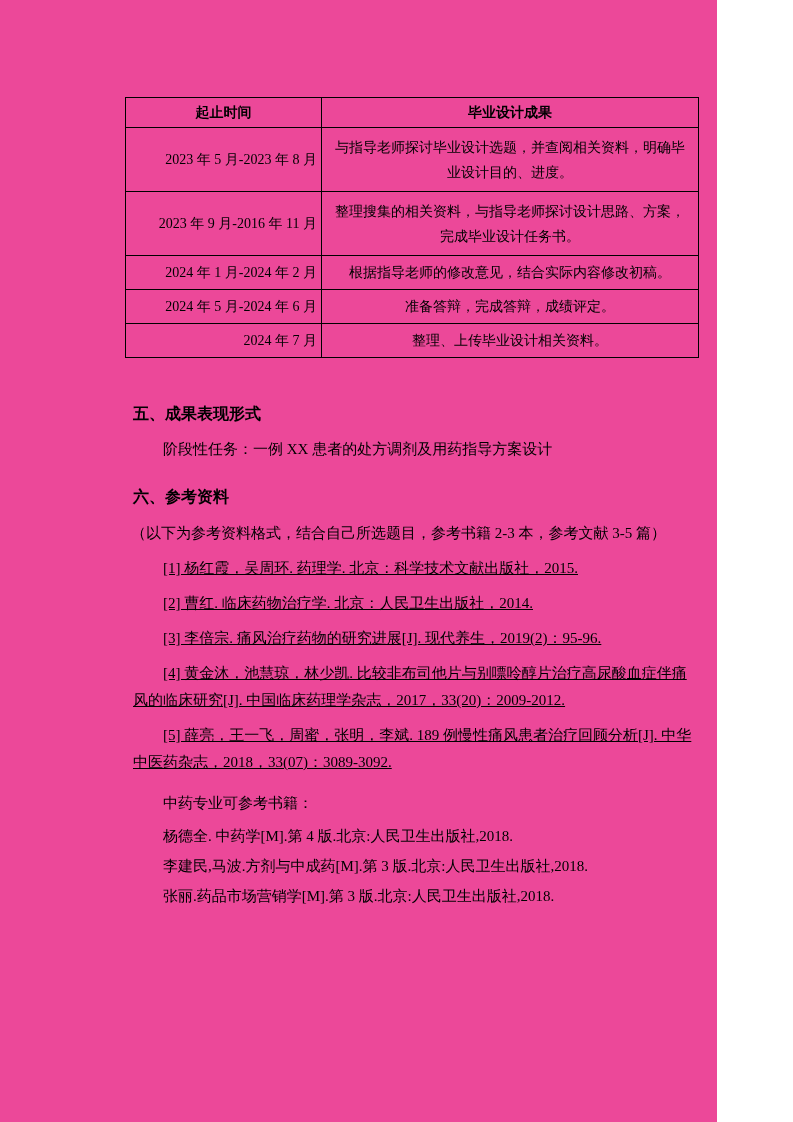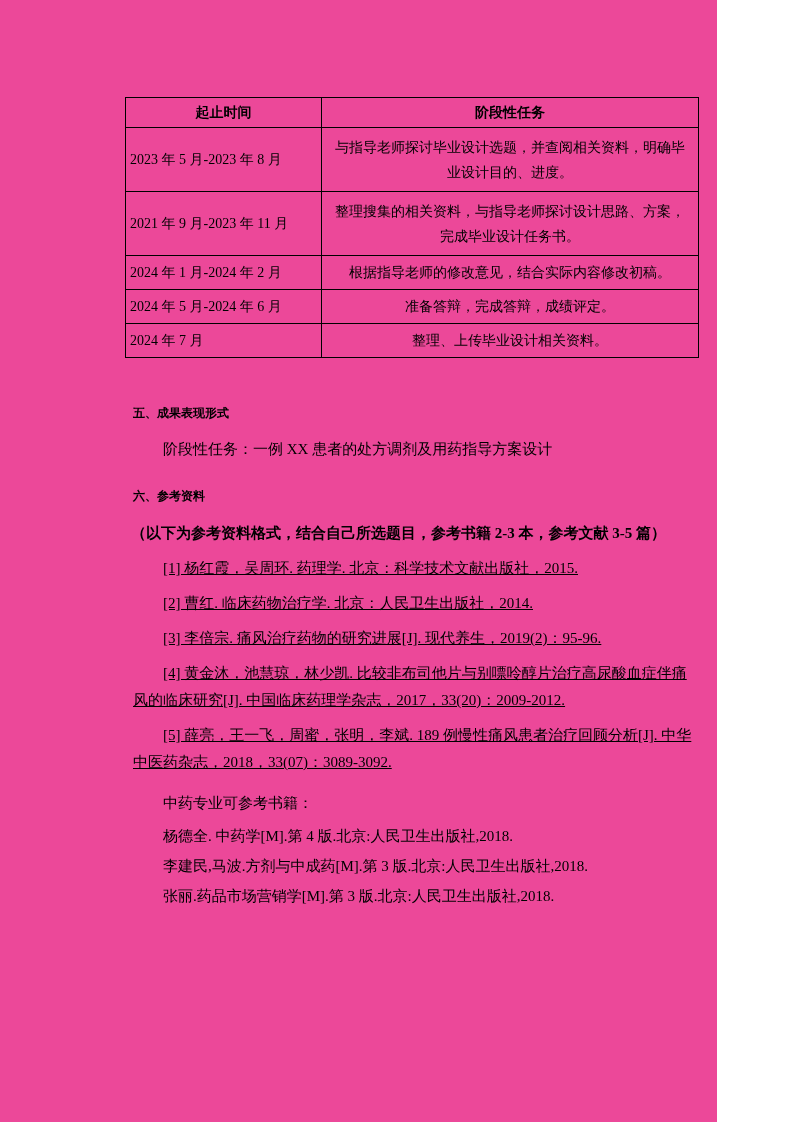--- a/index.html
+++ b/index.html
@@ -36,44 +36,44 @@
     font-size: 14px;
     padding: 4px 10px;
     vertical-align: middle;
   }
   .col-time { width: 196px; }
   .schedule th {
     font-weight: bold;
     text-align: center;
     height: 30px;
   }
-  td.time { text-align: left; padding: 4px 4px; }
+  td.time { text-align: right; padding: 4px 4px; }
   td.task { text-align: center; line-height: 25px; }
   tr.h64 td { height: 64px; }
   tr.h60 td { height: 60px; }
   tr.h32 td { height: 31px; }
 
   
   .sections { font-size: 15px; }
   .sec-title {
-    font-size: 12px;
+    font-size: 16px;
     font-weight: bold;
     margin: 0 0 0 8px;
     line-height: 27px;
   }
   .sec5-title { margin-top: 42px; }
   .sec6-title { margin-top: 20px; }
   .indent-par {
     margin: 9px 0 9px 8px;
     text-indent: 2em;
     line-height: 27px;
   }
   .note-par {
     margin: 10px 0 4px 6px;
-    font-weight: bold;
+    font-weight: normal;
     line-height: 27px;
   }
   .ref {
     margin: 4px 0 4px 8px;
     text-indent: 2em;
     line-height: 27px;
     text-decoration: underline;
   }
   .ref-gap { margin-top: 8px; }
   .tcm-head {
@@ -94,28 +94,28 @@
   <div class="content">
 
     <table class="schedule">
       <colgroup>
         <col class="col-time">
         <col>
       </colgroup>
       <tbody>
           <tr>
         <th>起止时间</th>
-        <th>阶段性任务</th>
+        <th>毕业设计成果</th>
       </tr>
       <tr class="h64">
         <td class="time">2023 年 5 月-2023 年 8 月</td>
         <td class="task">与指导老师探讨毕业设计选题，并查阅相关资料，明确毕业设计目的、进度。</td>
       </tr>
       <tr class="h64">
-        <td class="time">2021 年 9 月-2023 年 11 月</td>
+        <td class="time">2023 年 9 月-2016 年 11 月</td>
         <td class="task">整理搜集的相关资料，与指导老师探讨设计思路、方案，完成毕业设计任务书。</td>
       </tr>
       <tr class="h32">
         <td class="time">2024 年 1 月-2024 年 2 月</td>
         <td class="task">根据指导老师的修改意见，结合实际内容修改初稿。</td>
       </tr>
       <tr class="h32">
         <td class="time">2024 年 5 月-2024 年 6 月</td>
         <td class="task">准备答辩，完成答辩，成绩评定。</td>
       </tr>

